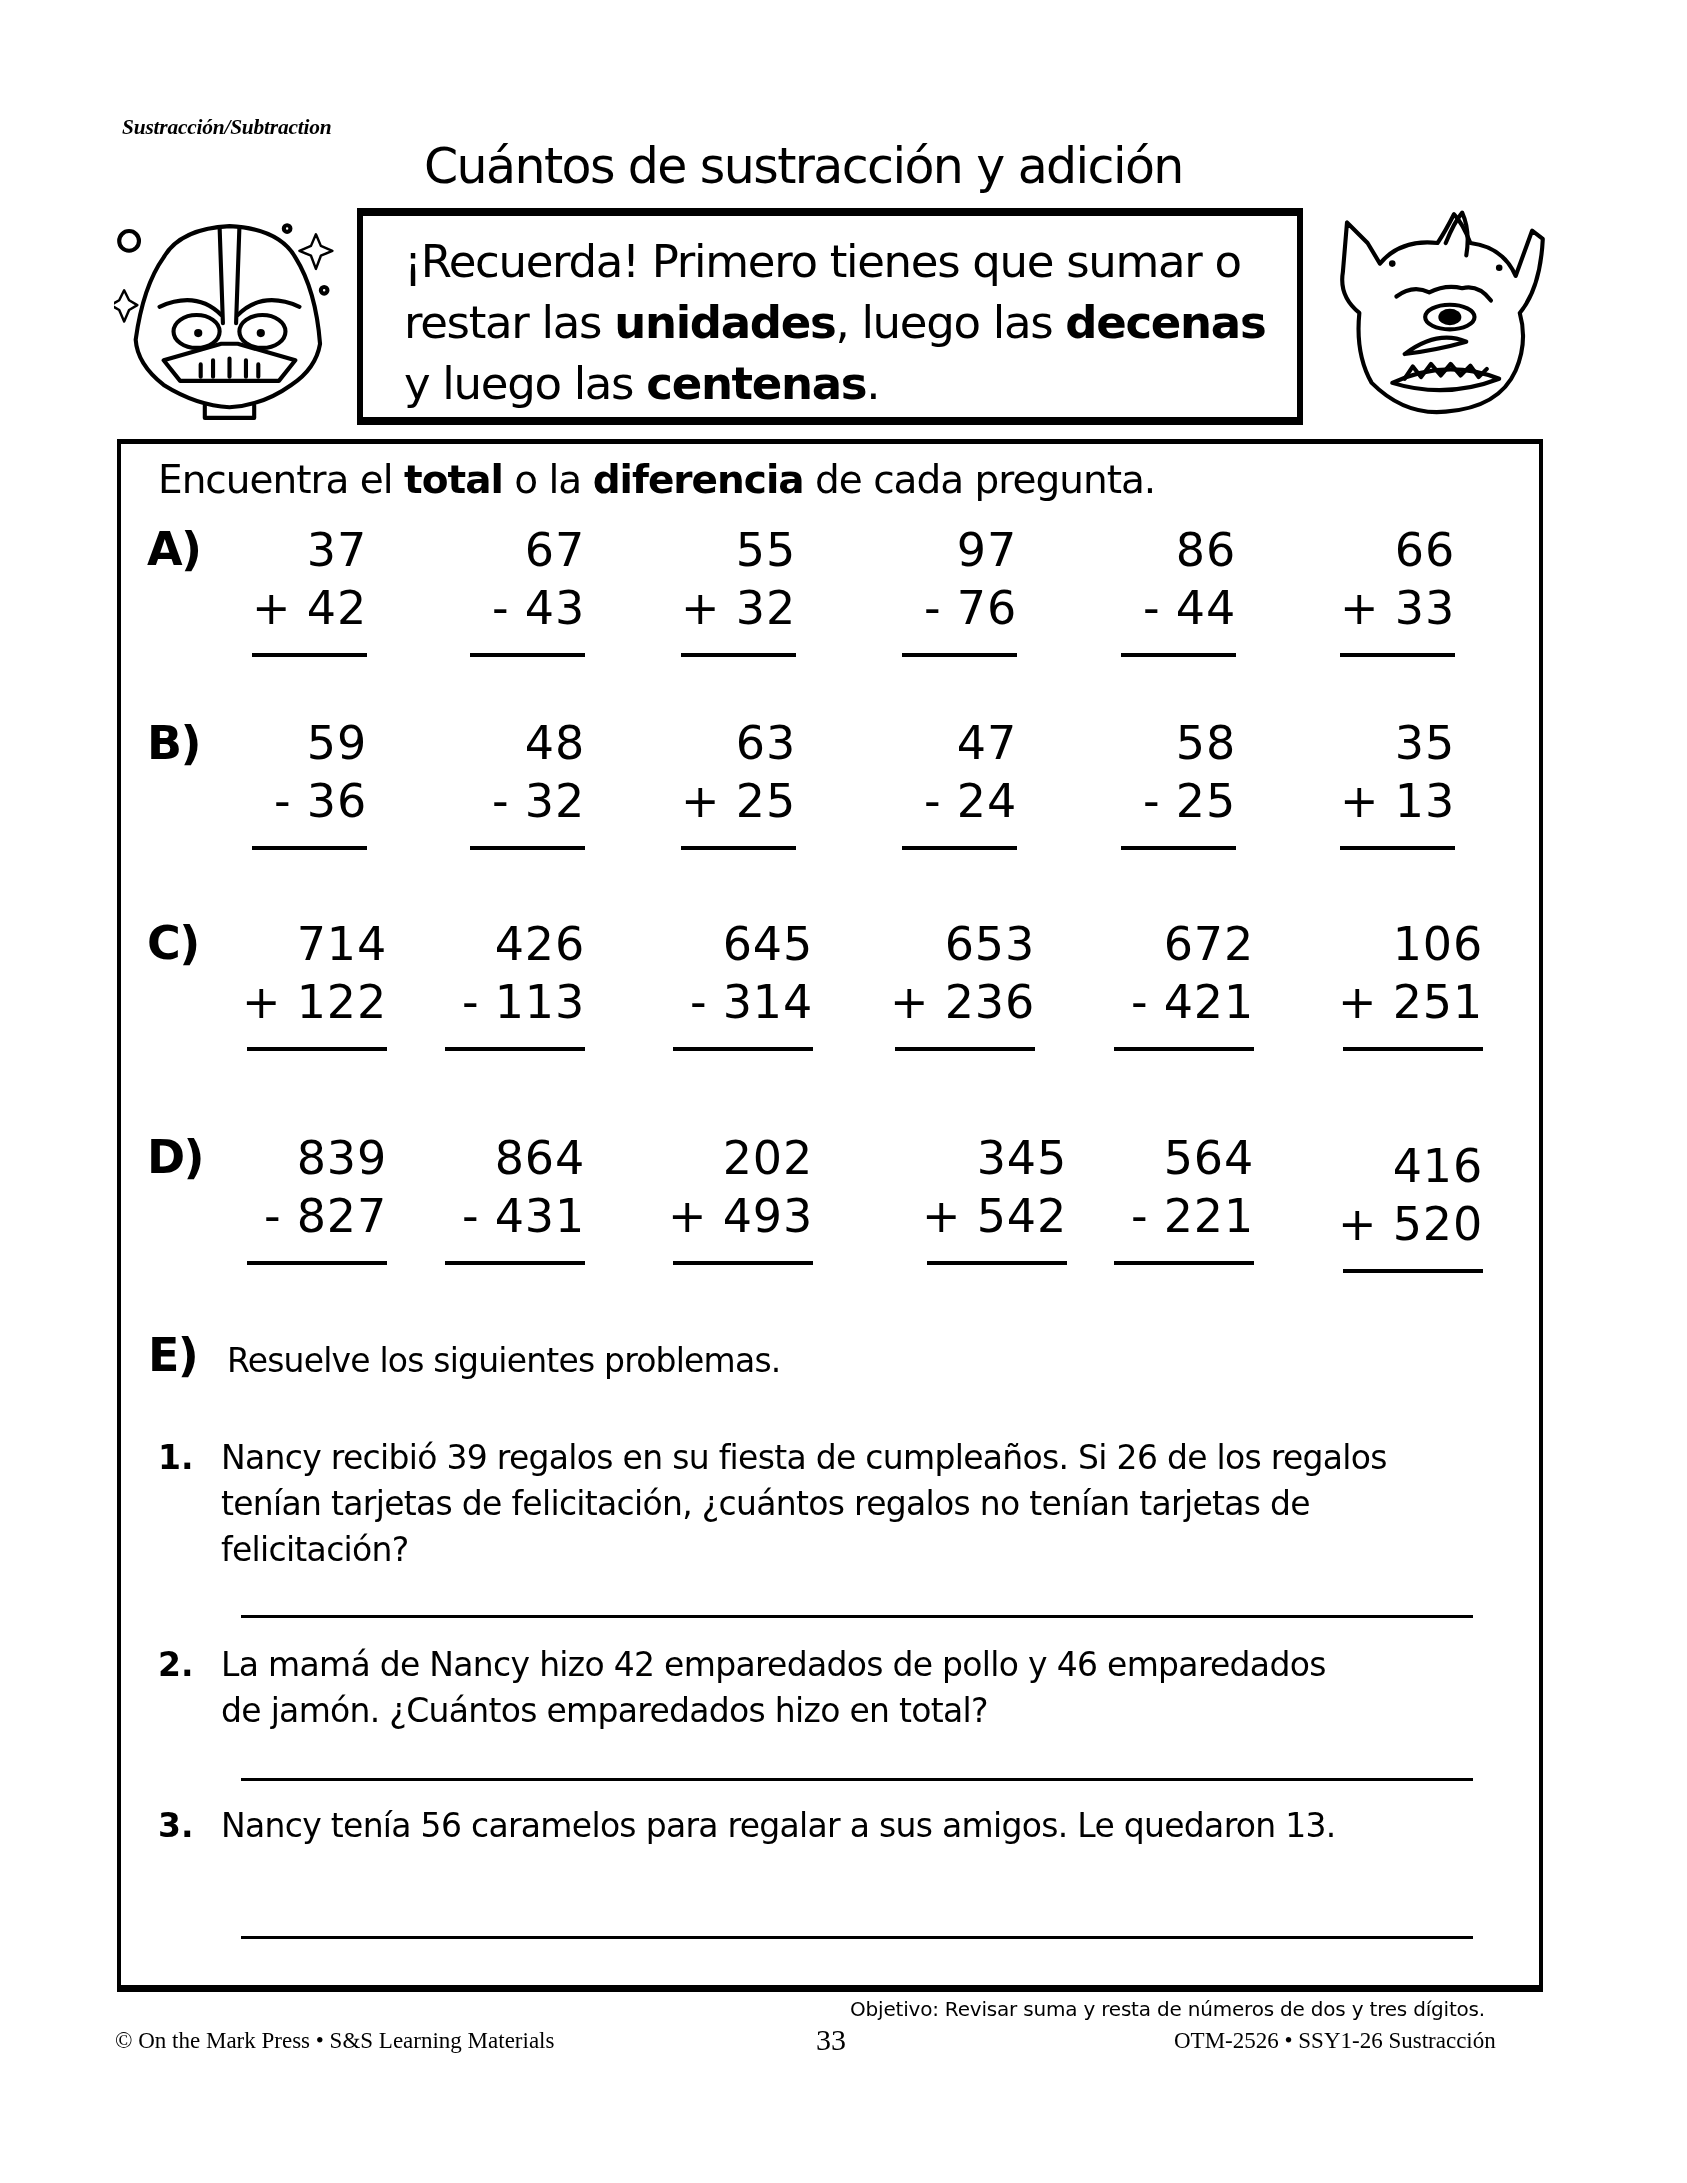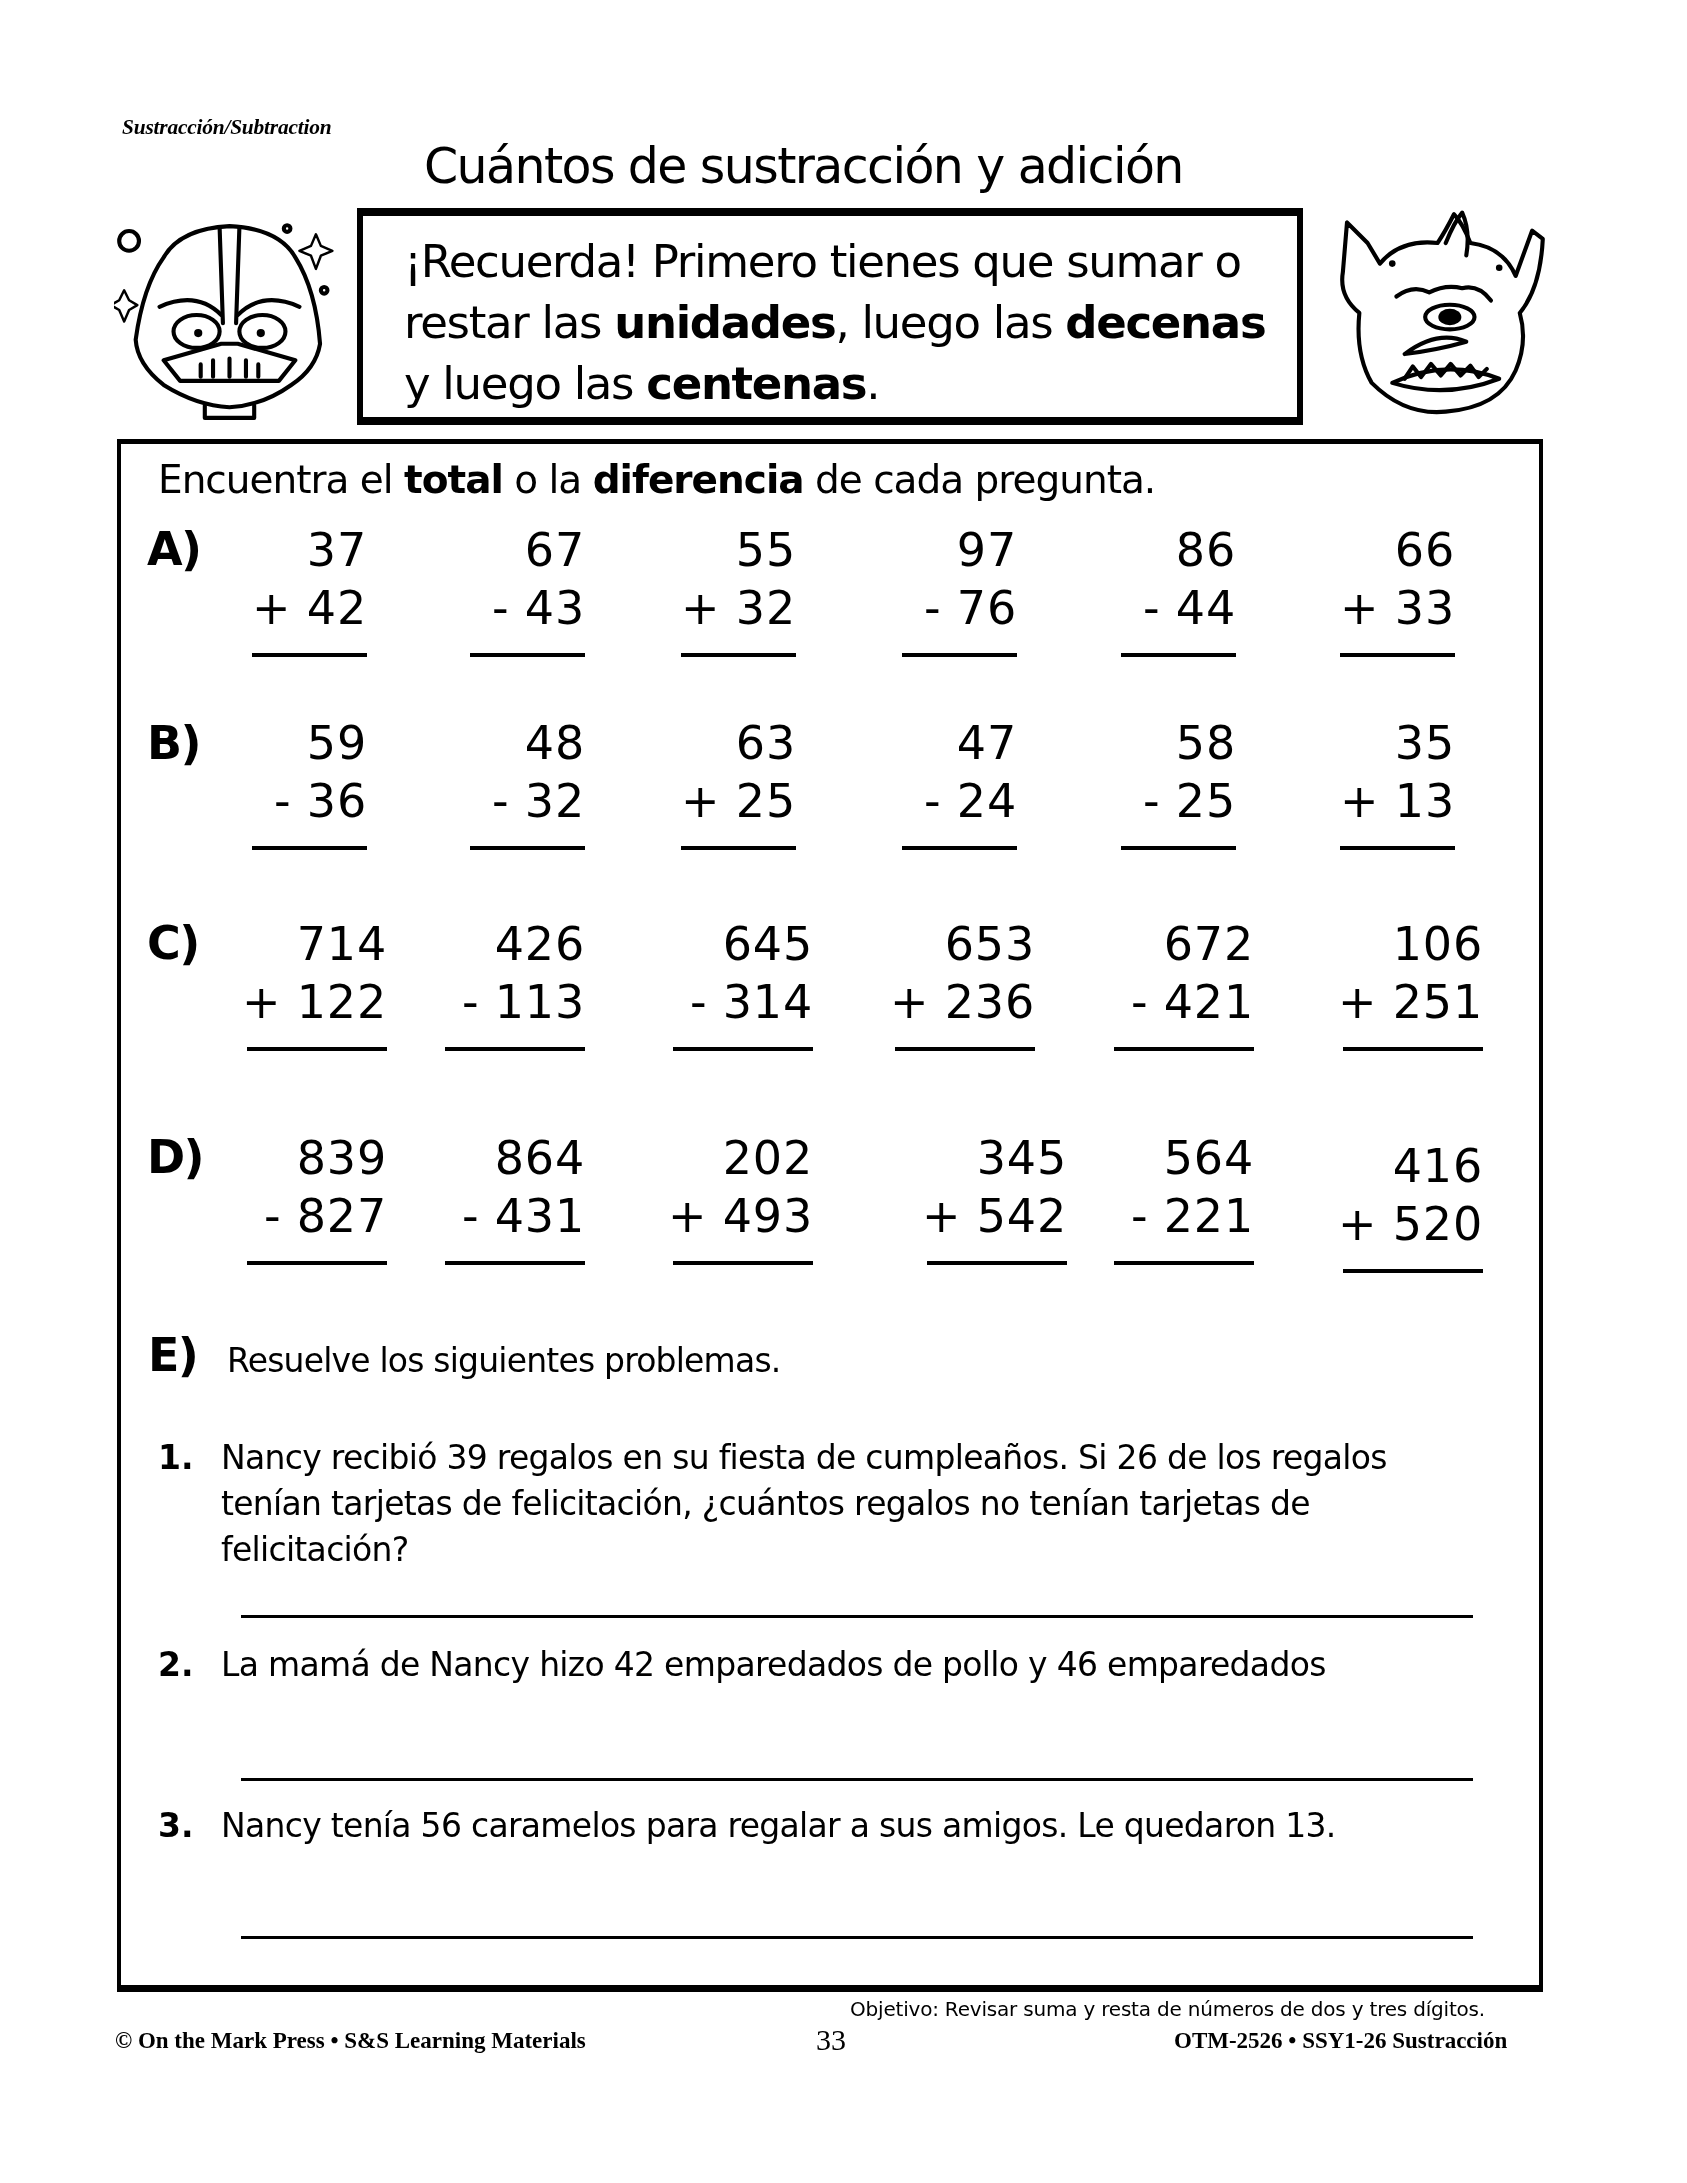--- a/index.html
+++ b/index.html
@@ -17,21 +17,21 @@
   .instructions { left:158px; top:457px; font-size:39px; letter-spacing:-1px; white-space:nowrap; }
   .instructions b { font-weight:bold; }
   .row-label { font-size:46px; font-weight:bold; letter-spacing:-1.6px; }
   .prob { position:absolute; width:140px; text-align:right; font-size:46px; line-height:58px; letter-spacing:0.8px; white-space:pre; }
   .prob .line { position:absolute; right:0; height:4.1px; background:#000; }
   .e-intro { left:227px; top:1341px; font-size:33px; letter-spacing:-0.8px; white-space:nowrap; }
   .wp-num { font-size:33px; font-weight:bold; }
   .wp-text { font-size:33px; line-height:46px; letter-spacing:-0.7px; width:1285px; }
   .answer-line { height:2.5px; background:#000; }
   .objective { left:850px; top:1997px; font-size:20px; letter-spacing:-0.2px; white-space:nowrap; }
-  .footer { top:2028px; font-family:"Liberation Serif", serif; font-weight:bold; font-size:23px; white-space:nowrap; }
+  .footer { top:2028px; font-family:"Liberation Serif", serif; font-weight:normal; font-size:23px; white-space:nowrap; }
   .page-num { left:816px; top:2023px; font-family:"Liberation Serif", serif; font-size:30px; }
 </style>
 </head>
 <body>
 
 <div class="abs series-label">Sustracción/Subtraction</div>
 <div class="abs title">Cuántos de sustracción y adición</div>
 
 <svg class="abs deco-left" viewBox="0 0 280 260">
   <g fill="none" stroke="#000" stroke-width="5" stroke-linejoin="round" stroke-linecap="round">
@@ -117,20 +117,21 @@
     <div class="abs wp-num" style="left: 158px; top: 1438px;">1.</div>
     <div class="abs wp-text" style="left: 221px; top: 1435px;">
       <div>Nancy recibió 39 regalos en su fiesta de cumpleaños.  Si 26 de los regalos</div>
       <div>tenían tarjetas de felicitación, ¿cuántos regalos no tenían tarjetas de</div>
       <div>felicitación?</div>
     </div>
     <div class="abs answer-line" style="left: 241px; width: 1232px; top: 1615px;"></div>
     <div class="abs wp-num" style="left: 158px; top: 1645px;">2.</div>
     <div class="abs wp-text" style="left: 221px; top: 1642px;">
       <div>La mamá de Nancy hizo 42 emparedados de pollo y 46 emparedados</div>
+      <div>de jamón.  ¿Cuántos emparedados hizo en total?</div>
     </div>
     <div class="abs answer-line" style="left: 241px; width: 1232px; top: 1778px;"></div>
     <div class="abs wp-num" style="left: 158px; top: 1806px;">3.</div>
     <div class="abs wp-text" style="left: 221px; top: 1803px;">
       <div>Nancy tenía 56 caramelos para regalar a sus amigos.  Le quedaron 13.</div>
     </div>
     <div class="abs answer-line" style="left: 241px; width: 1232px; top: 1936px;"></div>
   </div>
 
 <div class="abs objective">Objetivo: Revisar suma y resta de números de dos y tres dígitos.</div>

